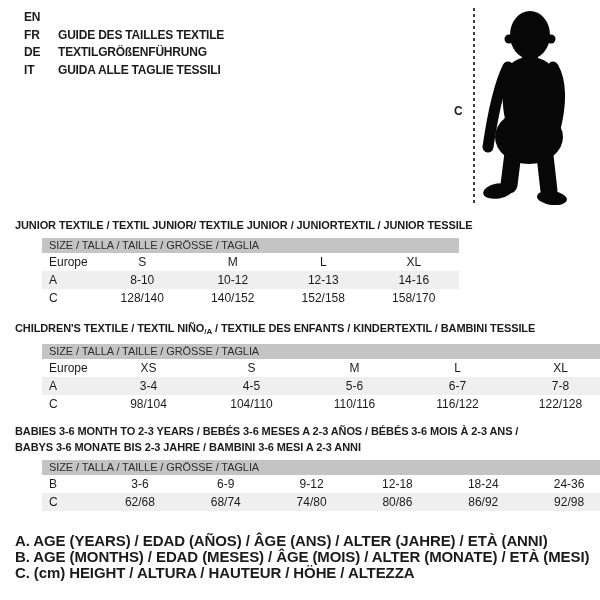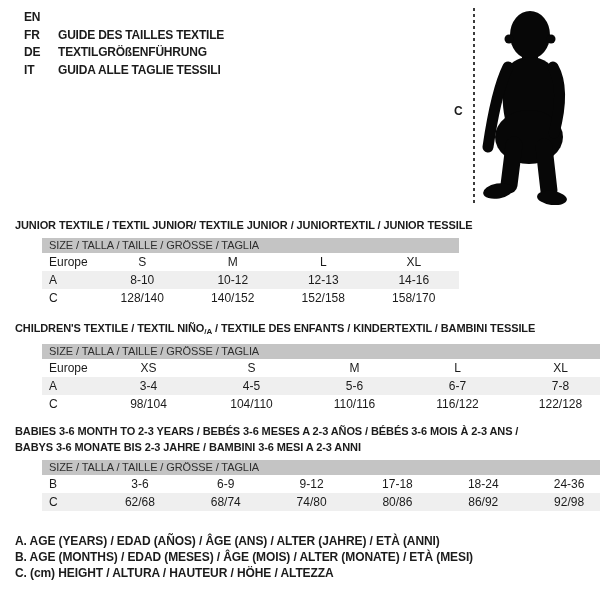--- a/index.html
+++ b/index.html
@@ -50,21 +50,21 @@
   .t-row.alt { background:#efefef; }
   .t-label { padding-left:7px; white-space:nowrap; }
   .t-cell { text-align:center; white-space:nowrap; }
   .cols4 { grid-template-columns:55px repeat(4,1fr); }
   .cols5 { grid-template-columns:55px repeat(5,1fr); }
   .cols6 { grid-template-columns:55px repeat(6,1fr); }
 
   
   .legend { position:absolute; left:15px; top:533px; }
   .legend-line {
-    font-weight:bold; font-size:12px; line-height:16.2px;
+    font-weight:bold; font-size:15px; line-height:16.2px;
     letter-spacing:-0.1px; white-space:nowrap;
   }
 </style>
 </head>
 <body>
 
 <div class="page">
 
   <div class="lang-list">
     <div class="lang-row">
@@ -170,21 +170,21 @@
     <div>BABIES 3-6 MONTH TO 2-3 YEARS / BEBÉS 3-6 MESES A 2-3 AÑOS / BÉBÉS 3-6 MOIS À 2-3 ANS /</div>
     <div>BABYS 3-6 MONATE BIS 2-3 JAHRE / BAMBINI 3-6 MESI A 2-3 ANNI</div>
   </div>
   <div class="size-table tbl-babies">
     <div class="t-band">SIZE / TALLA / TAILLE / GRÖSSE / TAGLIA</div>
     <div class="t-row cols6">
       <span class="t-label">B</span>
       <span class="t-cell">3-6</span>
       <span class="t-cell">6-9</span>
       <span class="t-cell">9-12</span>
-      <span class="t-cell">17-18</span>
+      <span class="t-cell">12-18</span>
       <span class="t-cell">18-24</span>
       <span class="t-cell">24-36</span>
     </div>
     <div class="t-row cols6 alt">
       <span class="t-label">C</span>
       <span class="t-cell">62/68</span>
       <span class="t-cell">68/74</span>
       <span class="t-cell">74/80</span>
       <span class="t-cell">80/86</span>
       <span class="t-cell">86/92</span>

